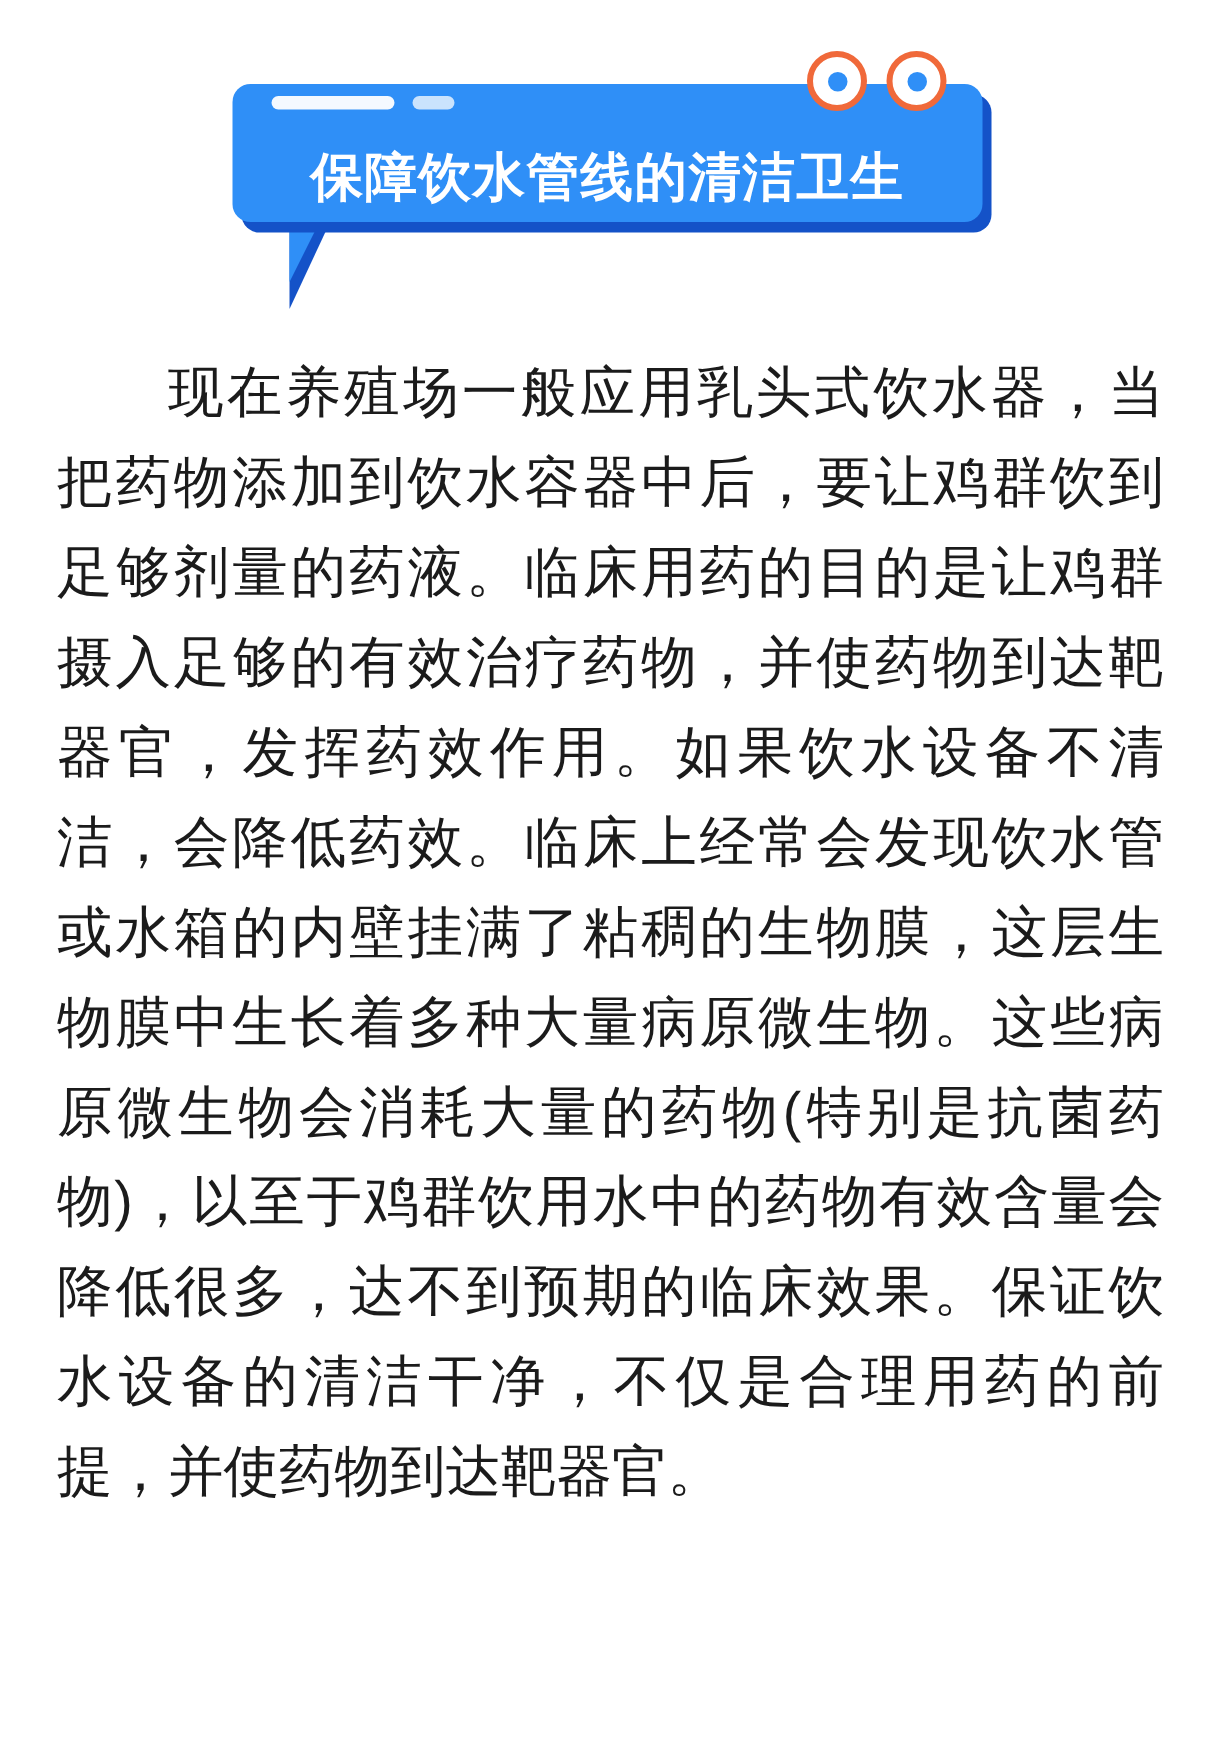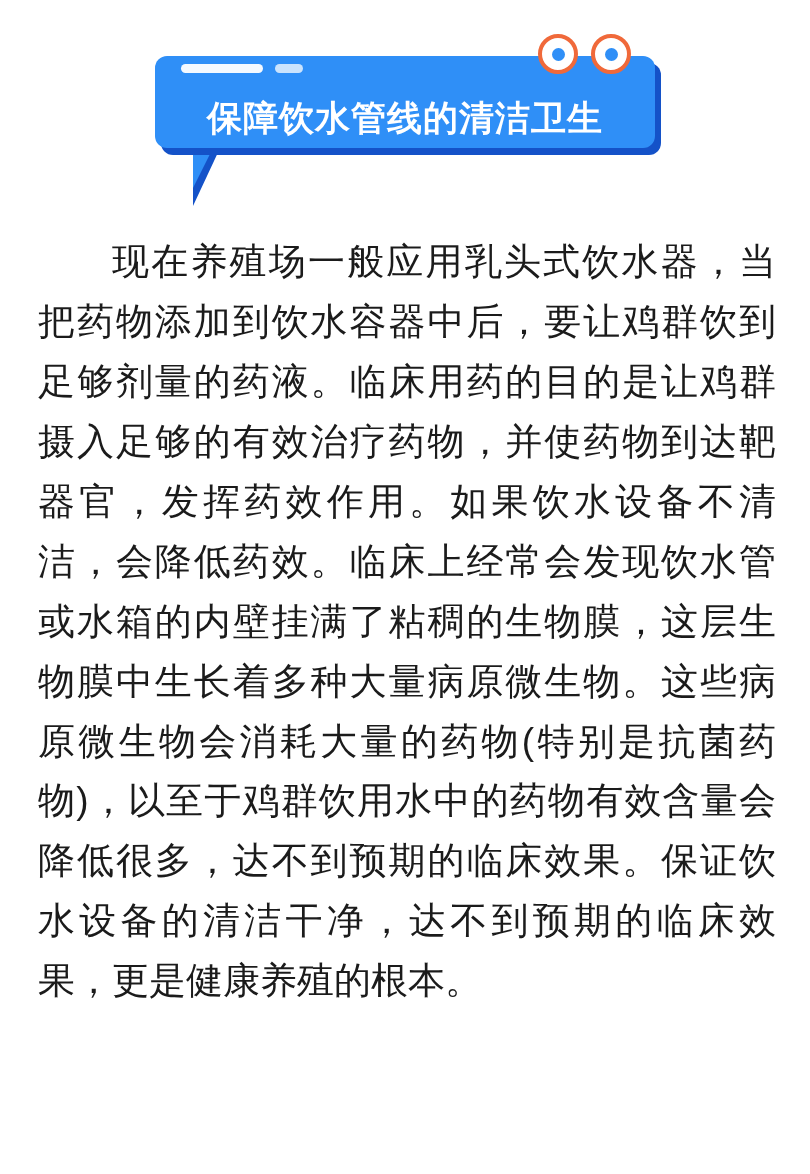--- a/index.html
+++ b/index.html
@@ -145,15 +145,15 @@
       <div class="banner-title">保障饮水管线的清洁卫生</div>
     </div>
 
     <div class="dash dash-1"></div>
     <div class="dash dash-2"></div>
 
     <div class="circle circle-1"></div>
     <div class="circle circle-2"></div>
   </div>
 
-  <div class="body-text">现在养殖场一般应用乳头式饮水器，当把药物添加到饮水容器中后，要让鸡群饮到足够剂量的药液。临床用药的目的是让鸡群摄入足够的有效治疗药物，并使药物到达靶器官，发挥药效作用。如果饮水设备不清洁，会降低药效。临床上经常会发现饮水管或水箱的内壁挂满了粘稠的生物膜，这层生物膜中生长着多种大量病原微生物。这些病原微生物会消耗大量的药物(特别是抗菌药物)，以至于鸡群饮用水中的药物有效含量会降低很多，达不到预期的临床效果。保证饮水设备的清洁干净，达不到预期的临床效果，更是健康养殖的根本。</div>
+  <div class="body-text">现在养殖场一般应用乳头式饮水器，当把药物添加到饮水容器中后，要让鸡群饮到足够剂量的药液。临床用药的目的是让鸡群摄入足够的有效治疗药物，并使药物到达靶器官，发挥药效作用。如果饮水设备不清洁，会降低药效。临床上经常会发现饮水管或水箱的内壁挂满了粘稠的生物膜，这层生物膜中生长着多种大量病原微生物。这些病原微生物会消耗大量的药物(特别是抗菌药物)，以至于鸡群饮用水中的药物有效含量会降低很多，达不到预期的临床效果。保证饮水设备的清洁干净，不仅是合理用药的前提，并使药物到达靶器官。</div>
 
 </div>
 
 </body></html>

